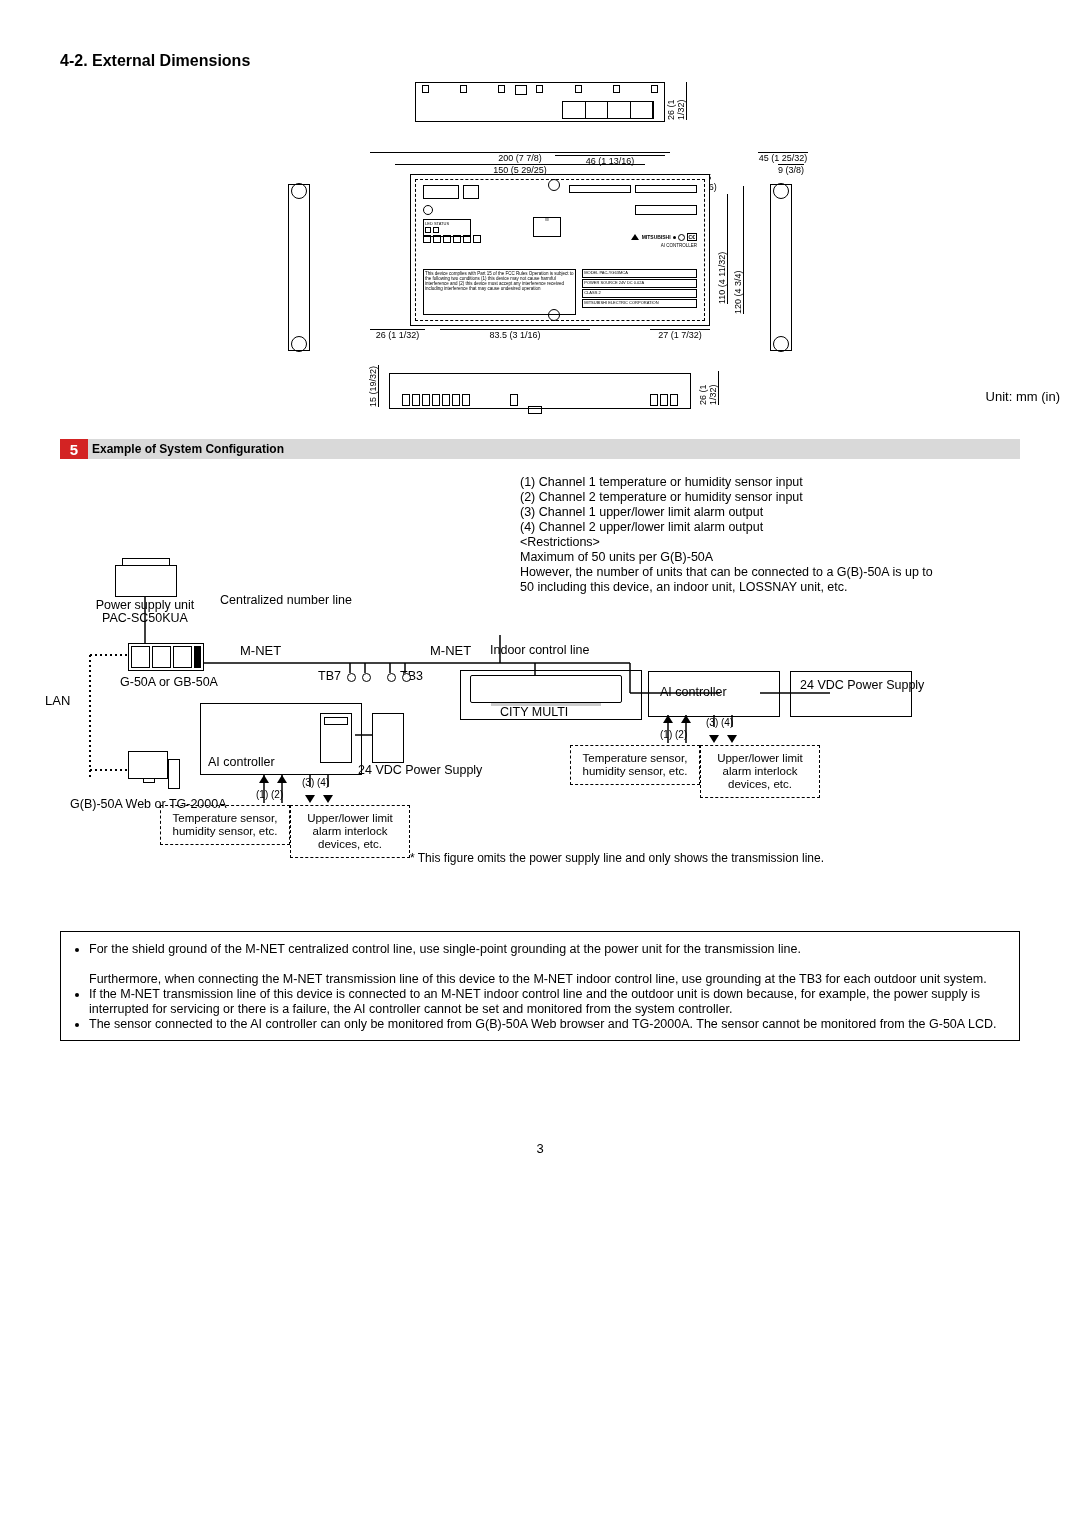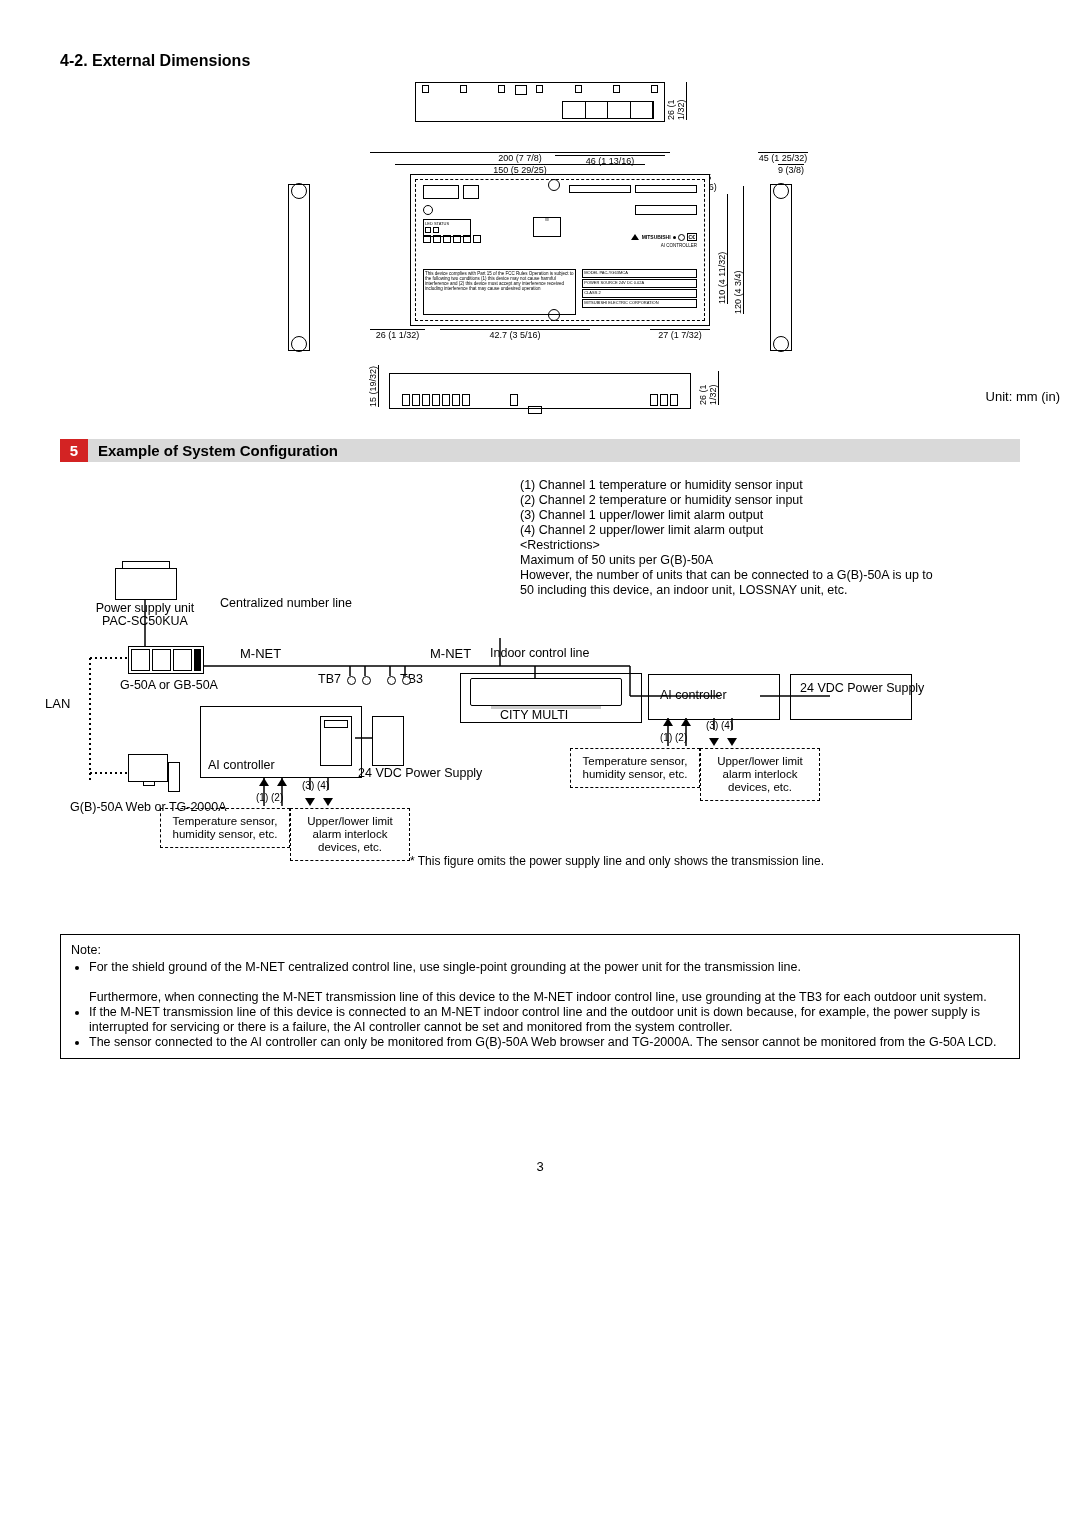--- a/index.html
+++ b/index.html
@@ -109,22 +109,22 @@
 
   .section5-bar {
     display:flex; align-items:stretch; margin:28px 0 16px 0;
   }
   .s5-num {
     background:#d32323; color:#fff; font-weight:bold;
     width:28px; display:flex; align-items:center; justify-content:center;
     font-size:15px;
   }
   .s5-title {
-    background:#d9d9d9; flex:1; font-weight:bold; font-size:15px;
-    padding:3px 10px; border-right:2px solid #d9d9d9;
+    background:#d9d9d9; flex:1; font-weight:bold; font-size:12px;
+    padding:3px 4px; border-right:2px solid #d9d9d9;
   }
 
   .config-area { position:relative; height:420px; }
   .cfg-list {
     position:absolute; left:460px; top:0; font-size:12.5px; line-height:15px;
   }
   .diagram {
     position:absolute; left:0; top:90px; width:930px; height:320px;
   }
   .d-box-psu {
@@ -263,21 +263,21 @@
               <div>CLASS 2</div>
               <div>MITSUBISHI ELECTRIC CORPORATION</div>
             </div>
           </div>
         </div>
       </div>
       <div class="dim-meas-v" style="right:-18px;top:20px;height:110px;border-left:1px solid #000;"><span>110 (4 11/32)</span></div>
       <div class="dim-meas-v" style="right:-34px;top:12px;height:128px;border-left:1px solid #000;"><span>120 (4 3/4)</span></div>
 
       <div class="dim-meas-h" style="left:0;bottom:-14px;width:55px;border-top:1px solid #000;"><span>26 (1 1/32)</span></div>
-      <div class="dim-meas-h" style="left:70px;bottom:-14px;width:150px;border-top:1px solid #000;"><span>42.7 (3 5/16)</span></div>
+      <div class="dim-meas-h" style="left:70px;bottom:-14px;width:150px;border-top:1px solid #000;"><span>83.5 (3 1/16)</span></div>
       <div class="dim-meas-h" style="right:0;bottom:-14px;width:60px;border-top:1px solid #000;"><span>27 (1 7/32)</span></div>
     </div>
 
     <div style="position:relative;">
       <div class="dim-meas-h" style="left:-12px;top:-22px;width:50px;border-top:1px solid #000;"><span>45 (1 25/32)</span></div>
       <div class="dim-meas-h" style="left:8px;top:-10px;width:26px;border-top:1px solid #000;"><span>9 (3/8)</span></div>
       <div class="bracket-r"></div>
     </div>
   </div>
 
@@ -435,21 +435,20 @@
     <div class="d-label" style="left:600px;top:164px;font-size:10px;">(1) (2)</div>
     <div class="d-label" style="left:646px;top:152px;font-size:10px;">(3) (4)</div>
     <div class="d-dashed-box" style="left:510px;top:180px;width:120px;">Temperature sensor, humidity sensor, etc.</div>
     <div class="d-dashed-box" style="left:640px;top:180px;width:110px;">Upper/lower limit alarm interlock devices, etc.</div>
 
     <div class="d-label footnote" style="left:350px;top:290px;width:580px;white-space:normal;">* This figure omits the power supply line and only shows the transmission line.</div>
   </div>
 </div>
 
 <div class="note-box">
-  <div>Note:</div>
   <ul>
     <li>
       <span>For the shield ground of the M-NET centralized control line, use single-point grounding at the power unit for the transmission line.</span><br>
       <br>
       <span>Furthermore, when connecting the M-NET transmission line of this device to the M-NET indoor control line, use grounding at the TB3 for each outdoor unit system.</span>
     </li>
     <li>If the M-NET transmission line of this device is connected to an M-NET indoor control line and the outdoor unit is down because, for example, the power supply is interrupted for servicing or there is a failure, the AI controller cannot be set and monitored from the system controller.</li>
     <li>The sensor connected to the AI controller can only be monitored from G(B)-50A Web browser and TG-2000A. The sensor cannot be monitored from the G-50A LCD.</li>
   </ul>
 </div>

